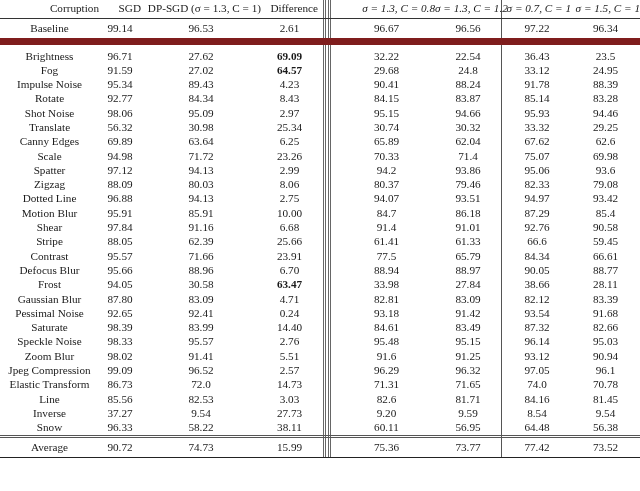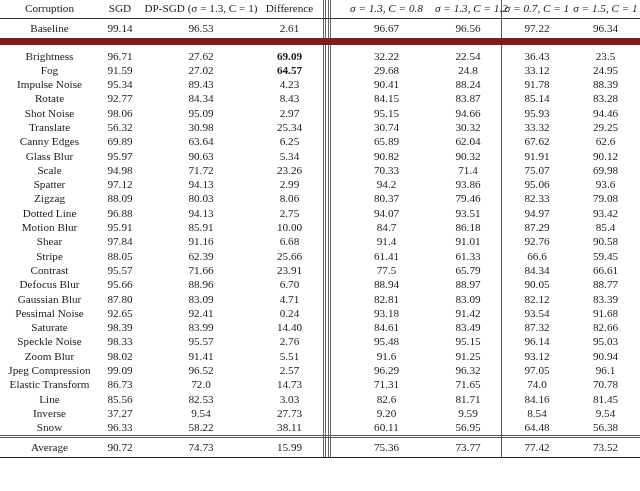--- a/index.html
+++ b/index.html
@@ -25,21 +25,21 @@
     col.c0 { width: 99px; }
     col.c1 { width: 42px; }
     col.c2 { width: 120px; }
     col.c3 { width: 57px; }
     col.c4 { width: 20px; }
     col.c5 { width: 97px; }
     col.c6 { width: 66px; }
     col.c7 { width: 2px; }
     col.c8 { width: 68px; }
     col.c9 { width: 69px; }
-    thead tr th { height: 18px; vertical-align: middle; }
+    thead tr th { height: 18px; vertical-align: middle; text-align: right; }
     tr.baseline td { height: 19px; border-top: 1px solid #333; border-bottom: 7px solid #7f1d1d; }
     tr.gap td { height: 4px; }
     tr.avg td { height: 19px; border-top: 3px double #555; border-bottom: 1.5px solid #222; }
     tbody.rows td { height: 14.3px; }
     .sep4 {
       background:
         linear-gradient(to right,
           transparent 0, transparent 5px,
           #666 5px, #666 6px, transparent 6px, transparent 7.5px,
           #666 7.5px, #666 8.5px, transparent 8.5px, transparent 10px,
@@ -186,32 +186,20 @@
           <td>63.64</td>
           <td>6.25</td>
           <td class="sep4"></td>
           <td>65.89</td>
           <td>62.04</td>
           <td class="sep1"></td>
           <td>67.62</td>
           <td>62.6</td>
         </tr>
         <tr>
-          <td>Glass Blur</td>
-          <td>95.97</td>
-          <td>90.63</td>
-          <td>5.34</td>
-          <td class="sep4"></td>
-          <td>90.82</td>
-          <td>90.32</td>
-          <td class="sep1"></td>
-          <td>91.91</td>
-          <td>90.12</td>
-        </tr>
-        <tr>
           <td>Scale</td>
           <td>94.98</td>
           <td>71.72</td>
           <td>23.26</td>
           <td class="sep4"></td>
           <td>70.33</td>
           <td>71.4</td>
           <td class="sep1"></td>
           <td>75.07</td>
           <td>69.98</td>
@@ -304,20 +292,32 @@
           <td>Defocus Blur</td>
           <td>95.66</td>
           <td>88.96</td>
           <td>6.70</td>
           <td class="sep4"></td>
           <td>88.94</td>
           <td>88.97</td>
           <td class="sep1"></td>
           <td>90.05</td>
           <td>88.77</td>
+        </tr>
+        <tr>
+          <td>Frost</td>
+          <td>94.05</td>
+          <td>30.58</td>
+          <td class="bold">63.47</td>
+          <td class="sep4"></td>
+          <td>33.98</td>
+          <td>27.84</td>
+          <td class="sep1"></td>
+          <td>38.66</td>
+          <td>28.11</td>
         </tr>
         <tr>
           <td>Gaussian Blur</td>
           <td>87.80</td>
           <td>83.09</td>
           <td>4.71</td>
           <td class="sep4"></td>
           <td>82.81</td>
           <td>83.09</td>
           <td class="sep1"></td>

